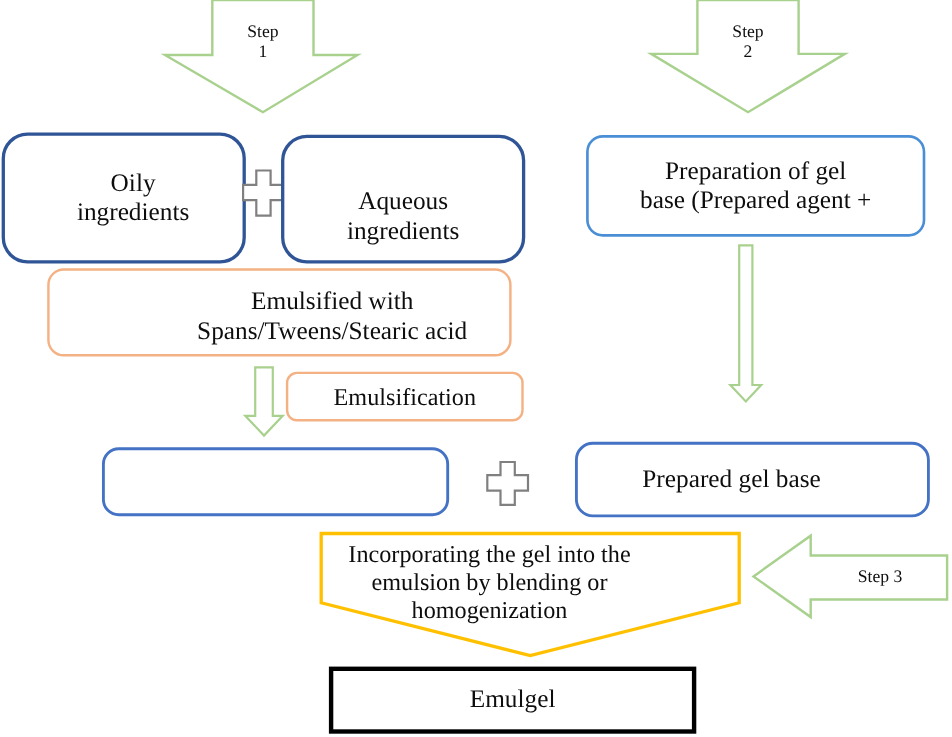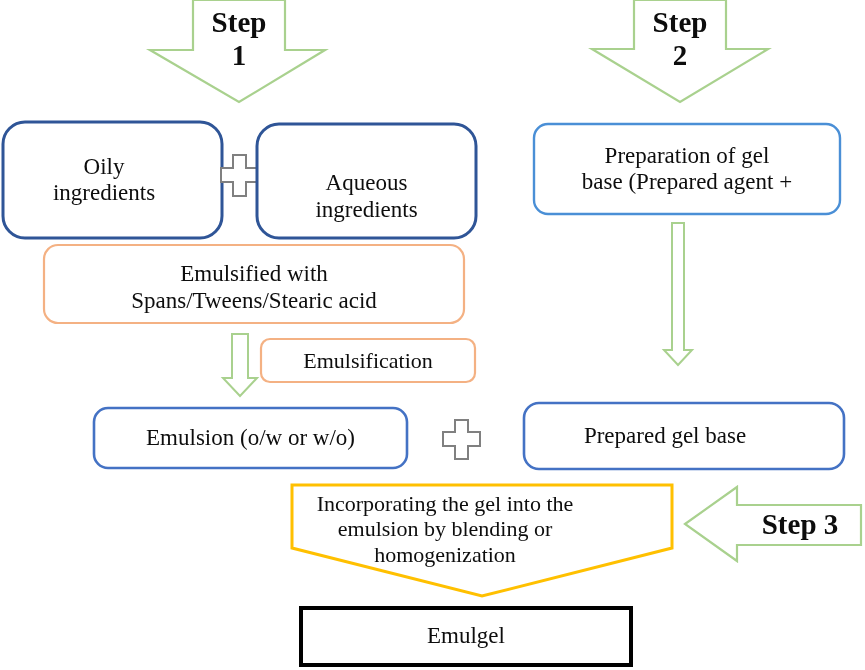--- a/index.html
+++ b/index.html
@@ -26,21 +26,21 @@
     position: absolute;
     display: flex;
     align-items: center;
     justify-content: center;
     text-align: center;
     color: #0d0d0d;
     line-height: 1.14;
     white-space: pre-line;
     pointer-events: none;
   }
-  .t-step      { font-size: 29px; font-weight: bold; }
+  .t-step      { font-size: 16px; }
   .t-box       { font-size: 23px; }
   .t-boxsm     { font-size: 22px; }
   .t-orange    { font-size: 23px; }
   .t-pent      { font-size: 22px; }
   .t-emulgel   { font-size: 23px; }
 </style>
 </head>
 <body>
 
 <div id="canvas">
@@ -79,35 +79,34 @@
 
     <rect x="301" y="608" width="330" height="57" fill="#ffffff" stroke="#000000" stroke-width="4"></rect>
   </svg>
 
   <div class="lbl t-step" style="left:193px; top:2px;  width:92px;  height:74px;">Step
 1</div>
 
   <div class="lbl t-step" style="left:634px; top:2px;  width:92px;  height:74px;">Step
 2</div>
 
-  <div class="lbl t-box" style="left:17px;   top:124px; width:174px; height:112px;">Oily
+  <div class="lbl t-box" style="left:1px;   top:124px; width:174px; height:112px;padding-left:33px;">Oily
 ingredients</div>
 
   <div class="lbl t-box" style="left:260px; top:126px; width:213px; height:141px;">Aqueous
 ingredients</div>
 
   <div class="lbl t-box" style="left:536px; top:126px; width:302px; height:86px;">Preparation of gel
 base (Prepared agent +</div>
 
-  <div class="lbl t-orange" style="left:46px; top:247px; width:416px; height:81px;">Emulsified with
+  <div class="lbl t-orange" style="left:46px; top:247px; width:416px; height:81px;padding-left:48px;">Emulsified with
 Spans/Tweens/Stearic acid</div>
 
   <div class="lbl t-boxsm" style="left:263px; top:340px; width:210px; height:41px;border-radius:16px;">Emulsification</div>
 
-  <div class="lbl t-box" style="left:96px;  top:410px; width:309px; height:56px;">Emulsion (o/w or w/o)</div>
 
   <div class="lbl t-box" style="left:526px; top:405px; width:278px; height:62px;">Prepared gel base</div>
 
   <div class="lbl t-pent" style="left:294px; top:486px; width:302px; height:86px;">Incorporating the gel into the
 emulsion by blending or
 homogenization</div>
 
   <div class="lbl t-step" style="left:745px; top:506px; width:110px; height:38px;">Step 3</div>
 
   <div class="lbl t-emulgel" style="left:303px; top:610px; width:326px; height:53px;border-radius:11px;">Emulgel</div>

